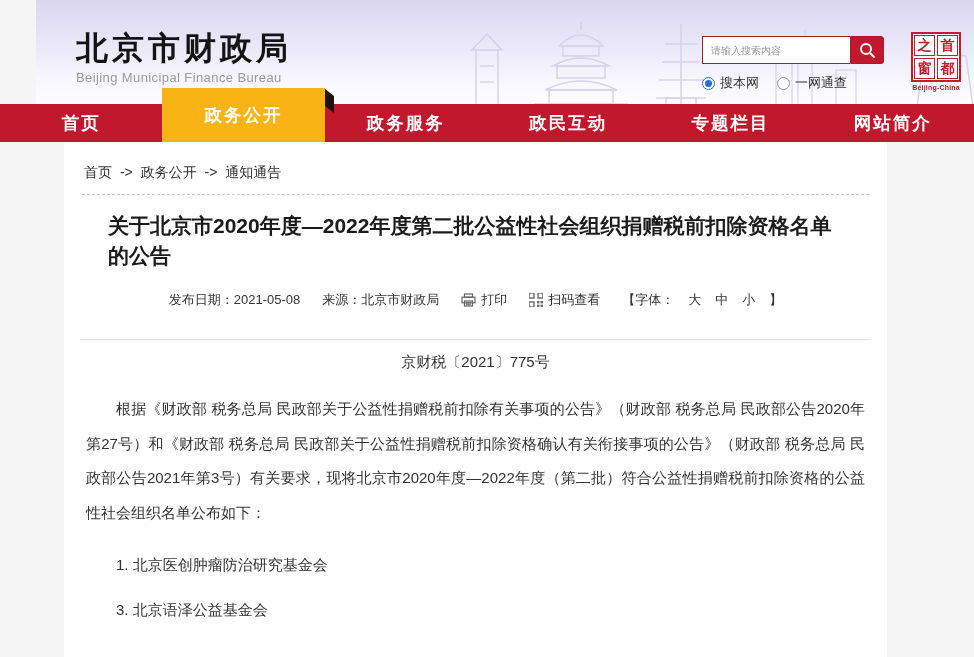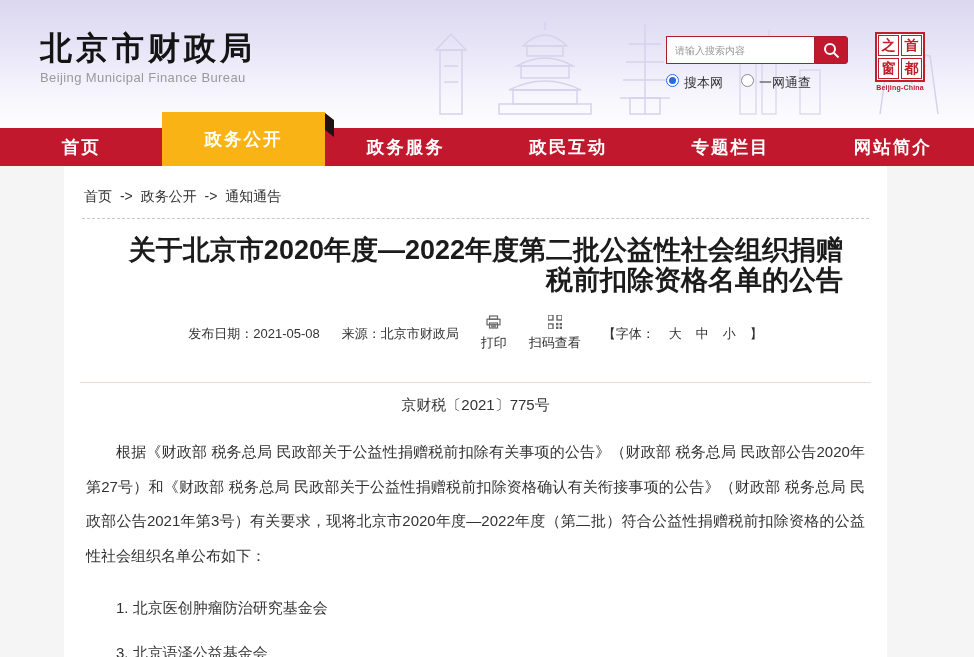--- a/index.html
+++ b/index.html
@@ -4,23 +4,24 @@
 <style>
   * { margin:0; padding:0; box-sizing:border-box; }
   html,body { width:974px; height:657px; overflow:hidden; }
   body {
     font-family:"Liberation Sans","DejaVu Sans",sans-serif;
     background:#f5f5f5; color:#333;
   }
 
   
   .header {
-    position:relative; height:128px;
+    position:relative; height:104px;
     background:linear-gradient(180deg,#dbd7ef 0%,#e7e4f7 35%,#f7f6fd 75%,#fdfdff 100%);
     overflow:hidden;
+    margin-left:36px;
   }
   .skyline { position:absolute; left:0; top:0; width:974px; height:128px; pointer-events:none; }
   .logo { position:absolute; left:40px; top:30px; }
   .site-title {
     font-size:32px; font-weight:bold; color:#141414; letter-spacing:4px; line-height:36px;
   }
   .site-sub { font-size:13px; color:#9a9a9a; letter-spacing:0.4px; margin-top:4px; }
 
   .search-area { position:absolute; left:666px; top:36px; width:200px; }
   .search-box { display:flex; height:28px; }
@@ -29,21 +30,21 @@
     padding:0 8px; font-size:10px; color:#3b82f6; outline:none;
     font-family:Liberation Sans, sans-serif;
   }
   .search-input::placeholder { color:#999; }
   .search-btn {
     width:34px; height:28px; background:#c1182d; border:1px solid #a81e2c;
     display:flex; align-items:center; justify-content:center; cursor:pointer;
     border-radius:0 3px 3px 0;
   }
   .radios { display:flex; gap:18px; margin-top:10px; font-size:13px; color:#333; align-items:center; }
-  .radio { display:flex; align-items:flex-start; gap:5px; cursor:pointer; }
+  .radio { display:flex; align-items:center; gap:5px; cursor:pointer; }
   .radio-dot {
     width:13px; height:13px; border-radius:50%; border:1.5px solid #2a6bd6;
     display:inline-flex; align-items:center; justify-content:center; background:#fff;
   }
   .radio-dot::after { content:""; width:7px; height:7px; border-radius:50%; background:#2a6bd6; }
   .radio-dot.off { border-color:#8a8a8a; }
   .radio-dot.off::after { display:none; }
 
   .seal { position:absolute; left:874px; top:32px; width:52px; text-align:center; cursor:pointer; }
   .seal-grid {
@@ -80,30 +81,30 @@
     margin:0 64px; width:823px; background:#fff; min-height:491px; padding:6px 0 30px;
   }
   .breadcrumb {
     margin:8px 18px 0; padding:8px 2px 12px; font-size:14px; color:#333;
     border-bottom:1px dashed #c9c9c9;
   }
   .crumb-link { cursor:pointer; }
   .crumb-sep { color:#333; margin:0 4px; }
 
   .title {
-    text-align:right; font-size:27px; font-weight:bold; color:#1b1b1b;
+    text-align:left; font-size:21px; font-weight:bold; color:#1b1b1b;
     line-height:30px; margin:16px 44px 0;
   }
 
   .meta {
     margin-top:20px; display:flex; justify-content:center; align-items:center;
     font-size:13px; color:#333; gap:22px;
   }
   .meta-item { display:flex; align-items:center; gap:5px; white-space:nowrap; }
-  .meta-action { cursor:pointer;flex-direction:column; }
+  .meta-action { cursor:pointer; }
   .font-sizes { display:flex; gap:14px; }
   .font-size-btn { cursor:pointer; }
 
   .doc-sep { border-top:1px solid #f1dada; margin:30px 16px 0; }
 
   .doc-number { text-align:center; font-size:15px; color:#333; margin-top:13px; }
 
   .para {
     font-size:15px; color:#333; line-height:2.3; text-align:justify;
     margin:20px 22px 0; text-indent:2em;

